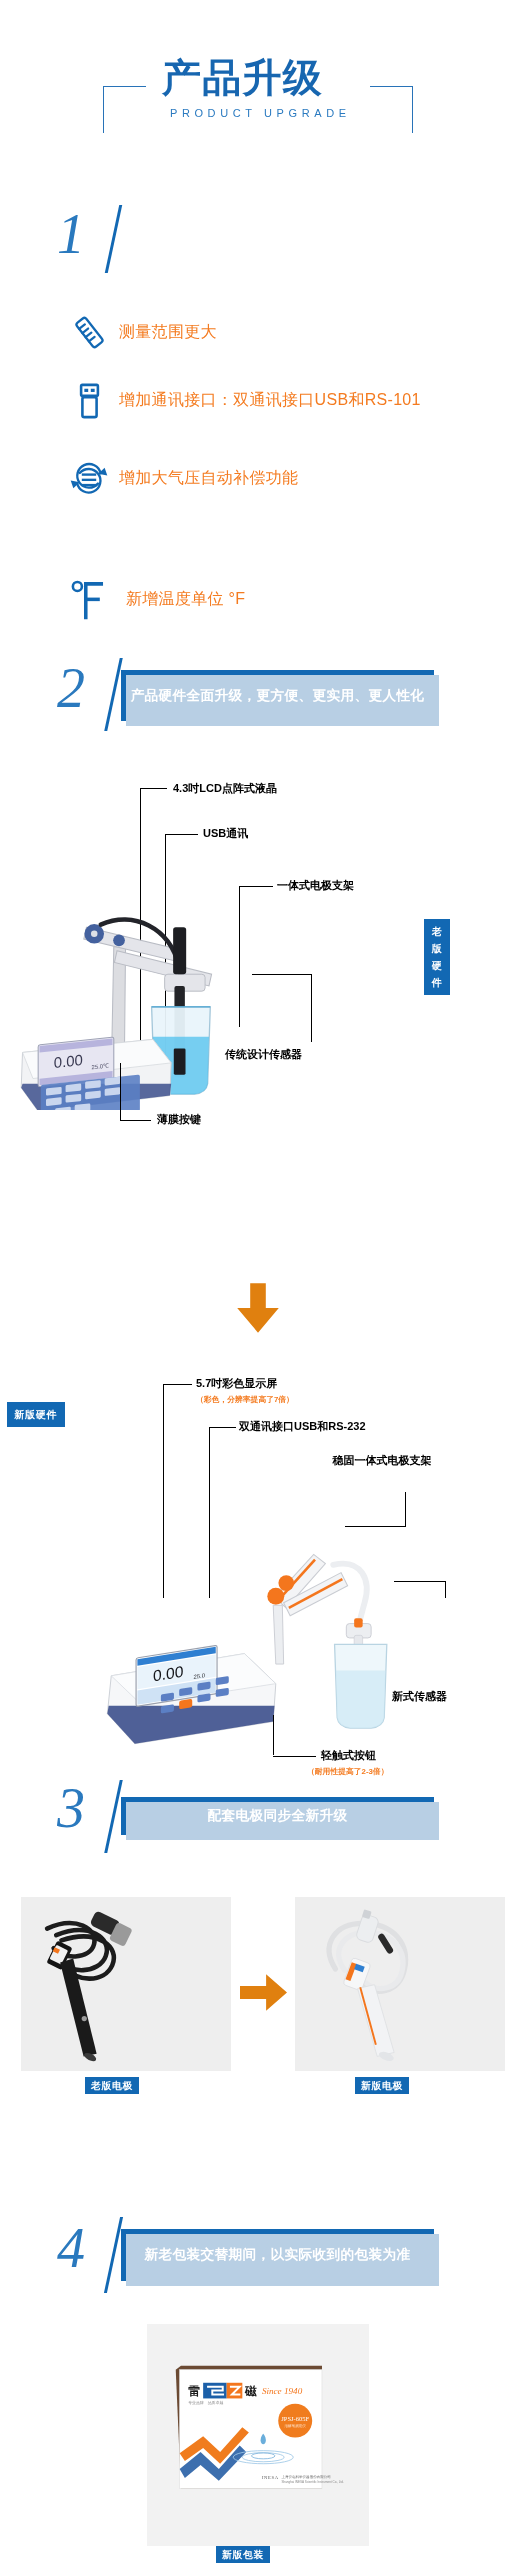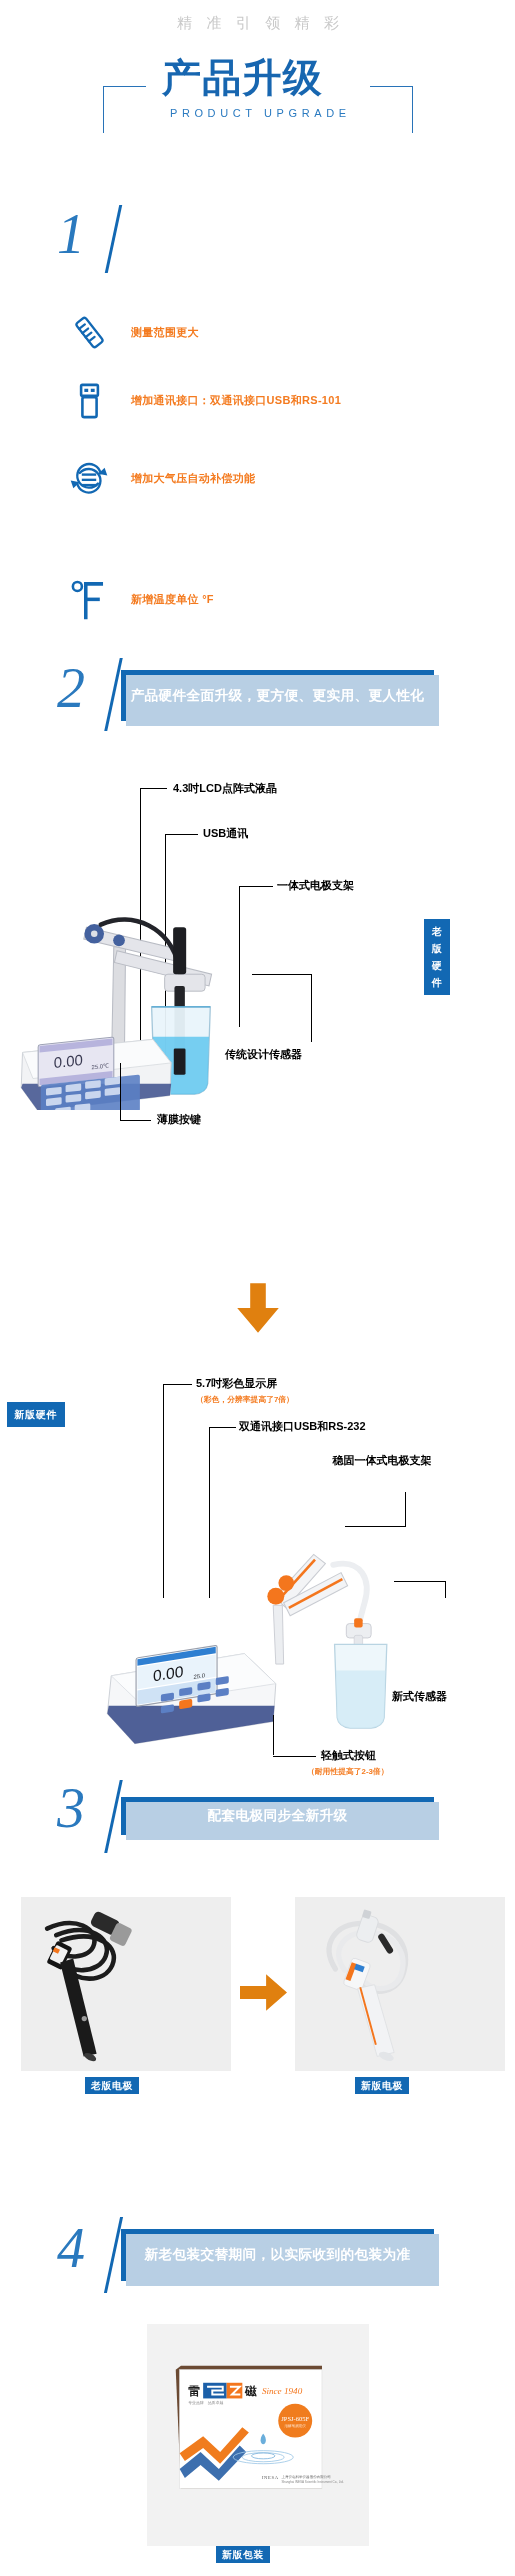--- a/index.html
+++ b/index.html
@@ -54,21 +54,21 @@
     text-align:center; letter-spacing:0.3px; z-index:2;
   }
   .slash {
     position:absolute; width:2.6px; background:#1268b3; z-index:4;
     transform:skewX(-12deg);
   }
 
   
   .feature { position:absolute; left:0; width:516px; display:flex; align-items:center; }
   .feature .ficon { width:48px; margin-left:65px; display:flex; justify-content:center; align-items:center; }
-  .feature .ftext { font-size:11px; color:#f47b20; font-weight:bold; letter-spacing:0.3px; margin-left:18px; }
+  .feature .ftext { font-size:16px; color:#f47b20; font-weight:normal; letter-spacing:0.3px; margin-left:6px; }
 
   
   .photo { position:absolute; }
   .label-chip {
     position:absolute; background:#1268b3; color:#fff; font-weight:bold;
     font-size:10px; padding:3.9px 7.8px; line-height:17px; letter-spacing:0.7px;
   }
   .callout { position:absolute; font-size:11px; color:#000; font-weight:bold; white-space:nowrap; line-height:14.4px; }
   .callout.small { font-size:7.8px; color:#f47b20; font-weight:bold; }
   .lead { position:absolute; background:#000; }
@@ -79,21 +79,20 @@
   .elec-box { position:absolute; background:#ededed; }
   .arrow-right { position:absolute; }
 
   .pkg-box { position:absolute; background:#f2f2f2; }
 </style>
 </head>
 <body>
 
 <div class="page">
 
-  <div class="slogan">精准引领精彩</div>
 
   <div class="title-wrap">
     <div class="bracket-l"></div>
     <div class="bracket-r"></div>
     <div class="title-cn">产品升级</div>
     <div class="title-en">PRODUCT UPGRADE</div>
   </div>
 
   <div class="section" style="top:215px;height:51px;">
     <div class="sec-num" style="top:-9.1px;">1</div>
@@ -137,21 +136,21 @@
         <polygon points="46,6 54,16 40,18" fill="#1268b3" transform="rotate(20 29 29)"></polygon>
         <polygon points="12,52 4,42 18,40" fill="#1268b3" transform="rotate(20 29 29)"></polygon>
         <rect x="18" y="22" width="22" height="3.6" fill="#1268b3"></rect>
         <rect x="18" y="30" width="22" height="3.6" fill="#1268b3"></rect>
         <rect x="18" y="38" width="22" height="3.6" fill="#1268b3"></rect>
       </svg>
     </div>
     <div class="ftext">增加大气压自动补偿功能</div>
   </div>
 
-  <div class="feature" style="top:574px;height:51px;">
+  <div class="feature" style="top:574px;height:51px;gap:7px;">
     <div class="ficon">
       <svg width="40" height="46" viewBox="0 0 62 70">
         <circle cx="13" cy="14" r="7" fill="none" stroke="#1268b3" stroke-width="4"></circle>
         <path d="M26 62 L26 10 L50 10" fill="none" stroke="#1268b3" stroke-width="5.5" stroke-linecap="square"></path>
         <path d="M26 34 L45 34" fill="none" stroke="#1268b3" stroke-width="5.5" stroke-linecap="square"></path>
       </svg>
     </div>
     <div class="ftext">新增温度单位 °F</div>
   </div>
 

